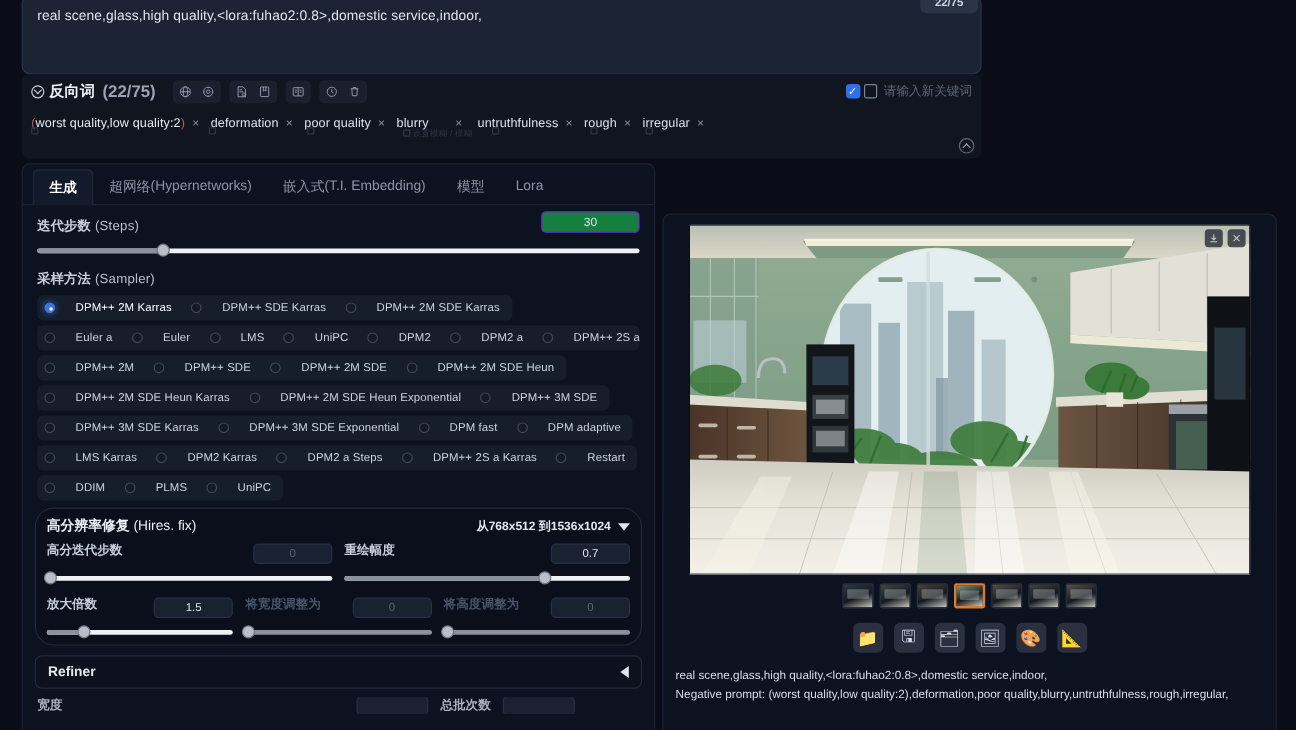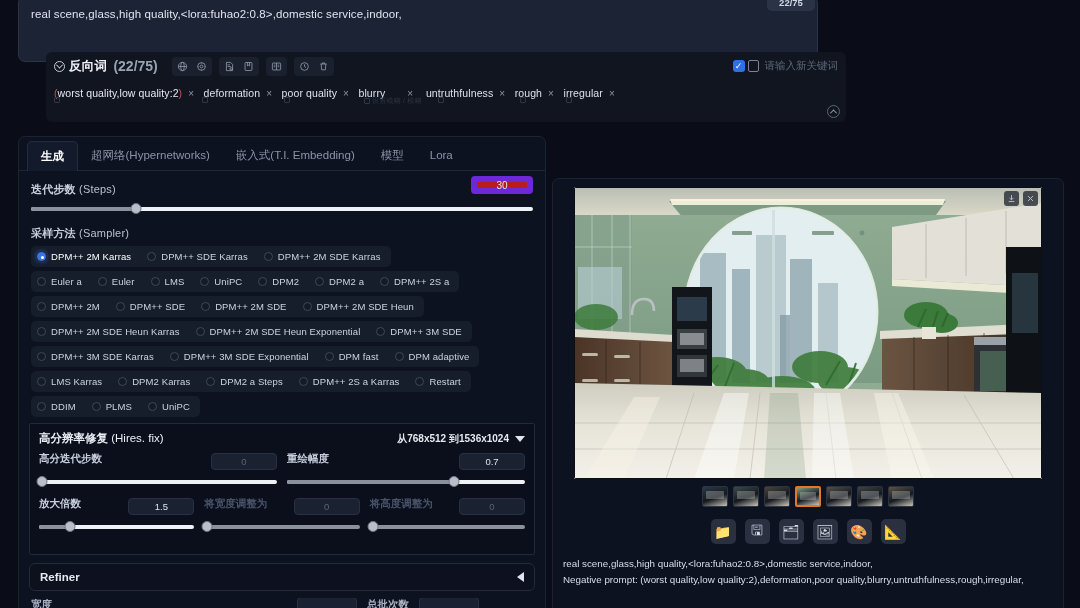--- a/index.html
+++ b/index.html
@@ -24,24 +24,23 @@
   .prompt-counter {
     position: absolute; left: 767px; top: -7px; width: 48px; height: 18px;
     background: #2b3446; border: 1px solid #3b4считается; border-radius: 5px;
     border-color: #3b4658;
     font-size: 9.5px; color: #cfd6e3; display: flex; align-items: center; justify-content: center;
     font-weight: bold; z-index: 4;
   }
 
   
   .neg-panel {
-    position: absolute; left: 18px; top: 52px; width: 800px; height: 70px;
+    position: absolute; left: 18px; top: 62px; width: 800px; height: 70px;
     background: #10151f; border: 1px solid #1d2troit; border-color: #1d2534;
     border-radius: 6px;
-    margin-left: 28px;
   }
   .neg-bar { position: relative; height: 28px; display: flex; align-items: center; padding: 0 8px; }
   .chev-circ {
     width: 11px; height: 11px; border: 1.3px solid #c6cddb; border-radius: 50%;
     display: inline-flex; align-items: center; justify-content: center; margin-right: 4px;
   }
   .chev-circ:after {
     content:''; width:4px; height:4px; border-right:1.2px solid #c6cddb; border-bottom:1.2px solid #c6cddb;
     transform: rotate(45deg) translate(-1px,-1px);
   }
@@ -97,52 +96,52 @@
     border-radius: 5px 5px 0 0; margin-bottom:-1px;
   }
   .tab .en { font-weight: normal; }
 
   .section { padding: 8px 12px 0 12px; }
   .row-label { font-size: 11px; color: #c8cfdc; font-weight: bold; letter-spacing:.2px; }
   .row-label .en { font-weight: normal; color:#b9c1cf; }
 
   .steps-row { position:relative; height: 20px; }
   .numbox {
-    position:absolute; right:0; top:-3px; width: 62px; height: 18px;
-    background:#b91c1c; border:6px solid #6d28d9; border-radius:4px;
+    position:absolute; right:0; top:-3px; width: 82px; height: 18px;
+    background:#15803d; border:1px solid #6d28d9; border-radius:4px;
     font-size:10px; color:#dfe4ee; display:flex; align-items:center; justify-content:center;
   }
   .slider { position:relative; height: 12px; margin-top:4px; }
   .track { position:absolute; left:0; right:0; top:4px; height:4px; border-radius:2px; background:#eef1f6; }
   .track .fill { position:absolute; left:0; top:0; bottom:0; background:#8b919c; border-radius:2px; }
   .knob {
     position:absolute; top:0; width:11px; height:11px; border-radius:50%;
     background:#b9bec8; border:1px solid #6d7482; transform: translateX(-50%);
   }
 
   
   .samp-wrap { padding: 3px 12px 0 12px; }
   .samp-row { display:flex; gap:0; margin-bottom: 4px; }
   .samp-group { display:flex; background:#161d2b; border-radius:5px; overflow:hidden; }
   .samp {
     display:flex; align-items:center; height: 21px; padding: 0 10px 0 6px;
-    font-size: 9.5px; color:#ccd3e0; white-space:nowrap; cursor:pointer; letter-spacing:.1px;
+    font-size: 9.5px; color:#ccd3e0; white-space:nowrap; cursor:pointer; letter-spacing:.1px;gap:12px;
   }
   .radio {
     width: 9px; height: 9px; border-radius:50%; border:1px solid #3e4859; margin-right:5px; flex:none;
     background:#141a27;
   }
   .samp.sel { color:#fff; }
   .samp.sel .radio { border-color:#3a74e8; background:#3a74e8; box-shadow: 0 0 0 1px #1f2a3c, 0 0 5px #3a74e8; position:relative; }
   .samp.sel .radio:after { content:''; position:absolute; left:2.5px; top:2.5px; width:3px;height:3px;border-radius:50%;background:#fff;}
 
   
   .hires {
-    margin: 6px 10px 0 10px; background:#0a0f1b; border:1px solid #212a3b; border-radius:2px;
-    padding: 7px 9px 21px 9px;
+    margin: 6px 10px 0 10px; background:#0a0f1b; border:1px solid #212a3b; border-radius:16px;
+    padding: 7px 9px 4px 9px;
   }
   .hires-head { display:flex; align-items:center; justify-content:space-between; margin-bottom: 6px; }
   .hires-title { font-size: 11.5px; font-weight:bold; color:#eaeef5; }
   .hires-title .en { font-weight:normal; }
   .hires-res { font-size: 10px; color:#e3e8f1; font-weight:bold; display:flex; align-items:center; gap:6px; }
   .caret-d { width:0;height:0;border-left:5px solid transparent;border-right:5px solid transparent;border-top:6px solid #dfe4ee; }
 
   .hgrid { display:flex; gap: 10px; }
   .hcol { flex:1; }
   .hlabel { font-size: 10.5px; color:#c7cedb; font-weight:bold; margin-bottom:4px; }

